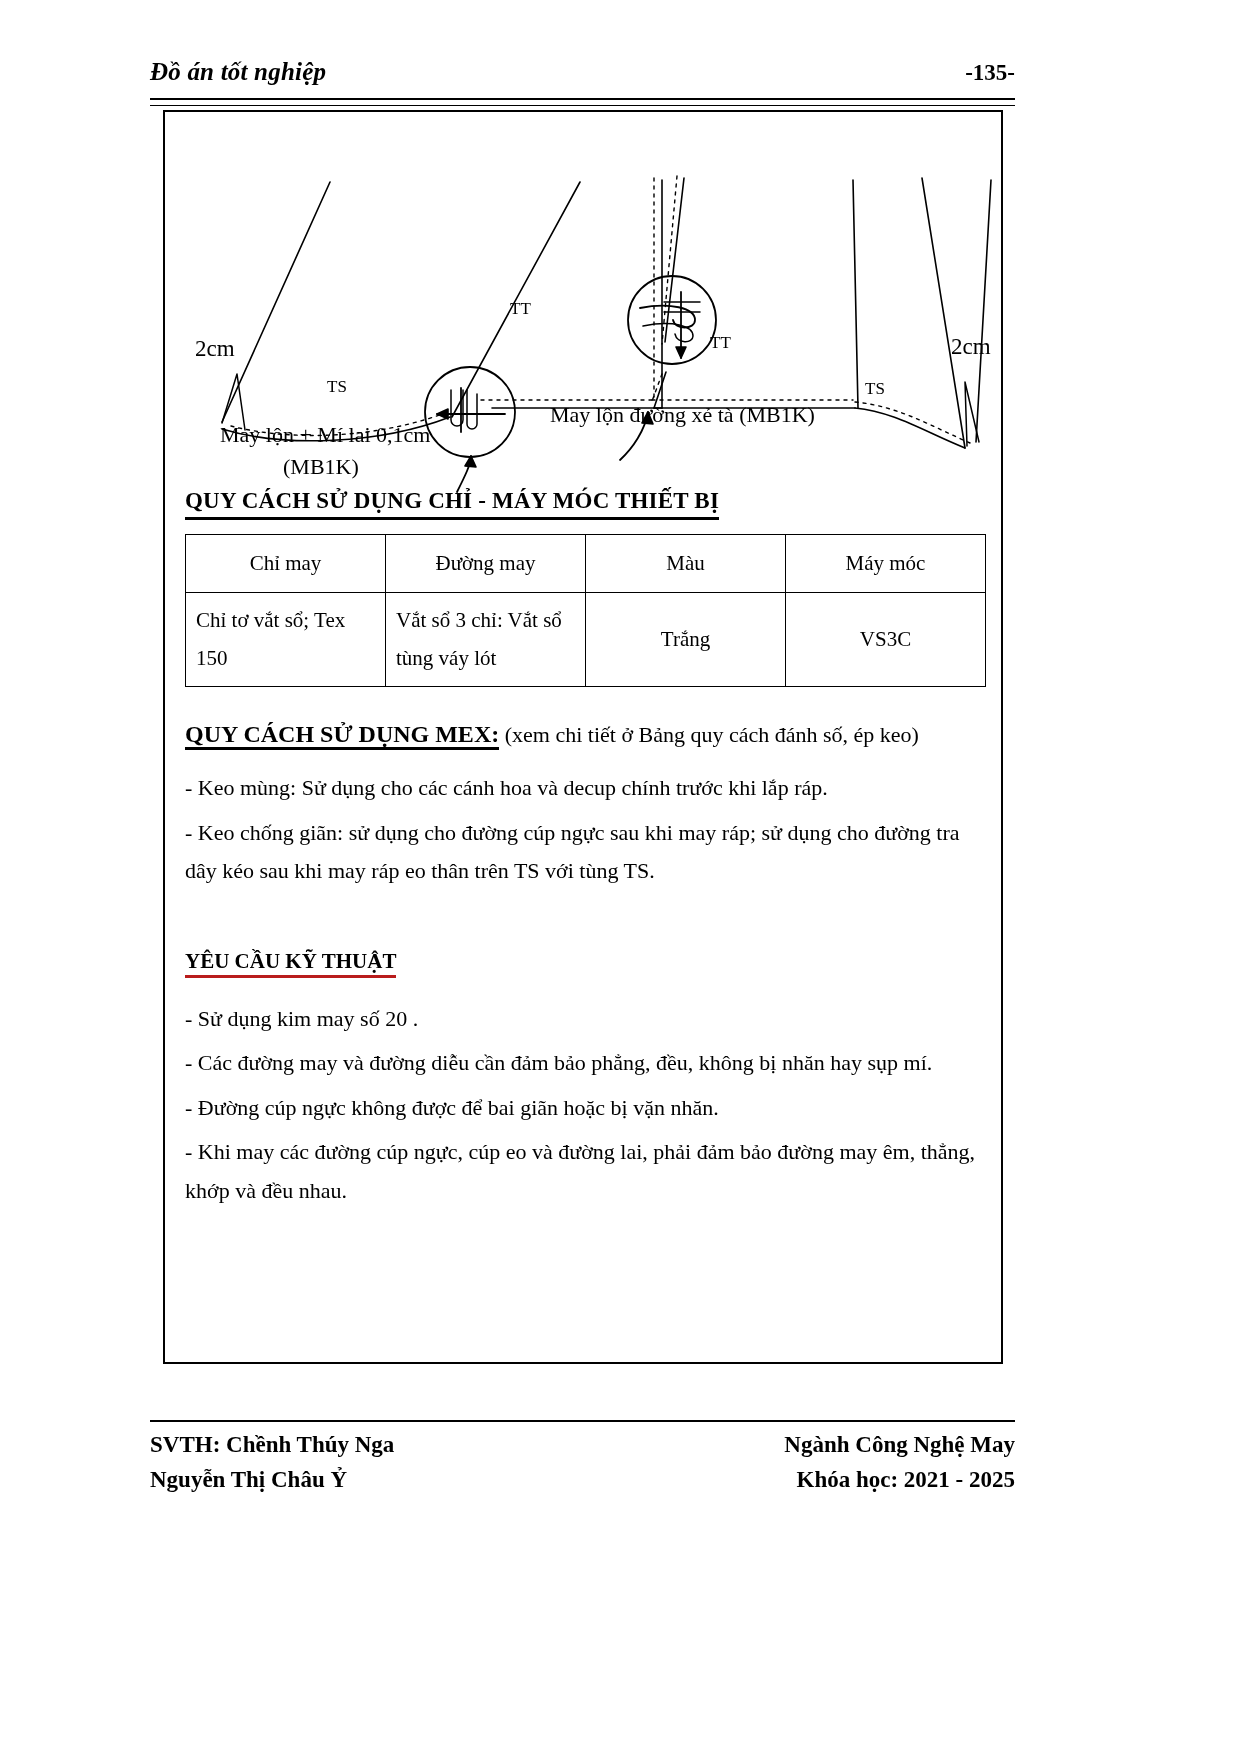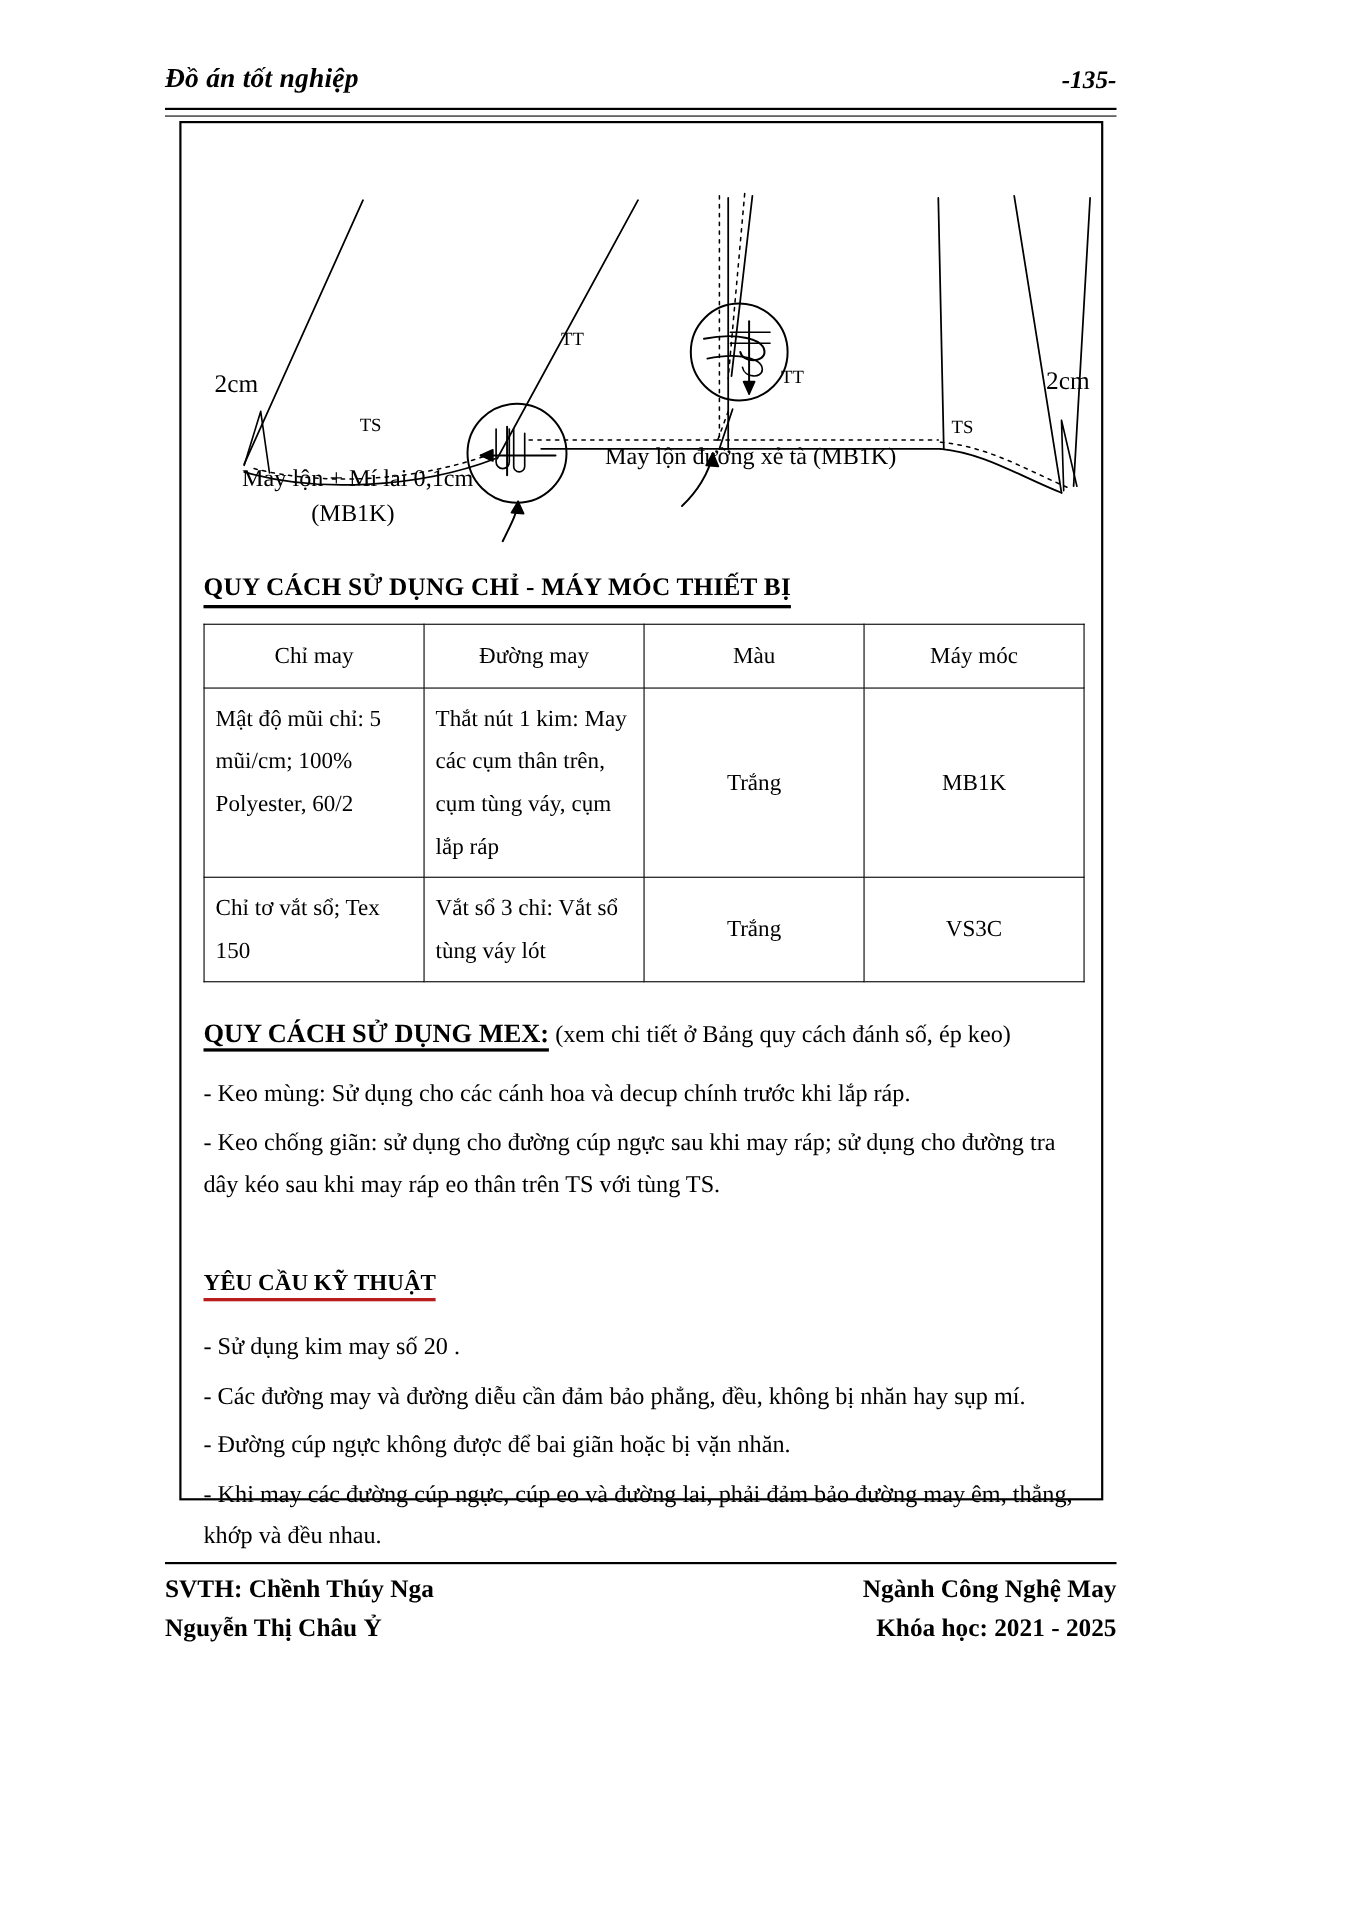--- a/index.html
+++ b/index.html
@@ -39,21 +39,20 @@
     font-style: italic;
     font-weight: bold;
     font-size: 25px;
     letter-spacing: 0.2px;
     white-space: nowrap;
   }
   .header-page-number {
     position: absolute;
     right: 0;
     top: 2px;
-    font-style: italic;
     font-weight: bold;
     font-size: 23px;
     white-space: nowrap;
   }
   .header-rule-outer {
     position: absolute;
     left: 0;
     top: 40px;
     width: 865px;
     height: 0;
@@ -86,21 +85,21 @@
     top: 0;
     width: 836px;
     height: 390px;
   }
   .drawing svg { display: block; }
 
   
   .content {
     position: absolute;
     left: 20px;
-    top: 408px;
+    top: 375px;
     width: 800px;
   }
 
   h2.section-heading {
     margin: 0 0 14px 0;
     font-size: 23px;
     font-weight: bold;
     letter-spacing: 0.2px;
     display: inline-block;
     border-bottom: 3px solid #000;
@@ -306,26 +305,20 @@
         <thead>
           <tr>
             <th>Chỉ may</th>
             <th>Đường may</th>
             <th>Màu</th>
             <th>Máy móc</th>
           </tr>
         </thead>
         <tbody>
           <tr>
-            <td>Mật độ mũi chỉ: 5 mũi/cm; 100% Polyester, 60/2</td>
-            <td>Thắt nút 1 kim: May các cụm thân trên, cụm tùng váy, cụm lắp ráp</td>
-            <td class="center">Trắng</td>
-            <td class="center">MB1K</td>
-          </tr>
-          <tr>
             <td>Chỉ tơ vắt sổ; Tex 150</td>
             <td>Vắt sổ 3 chỉ: Vắt sổ tùng váy lót</td>
             <td class="center">Trắng</td>
             <td class="center">VS3C</td>
           </tr>
         </tbody>
       </table>
 
       <div class="para-block">
         <p class="body-line">

